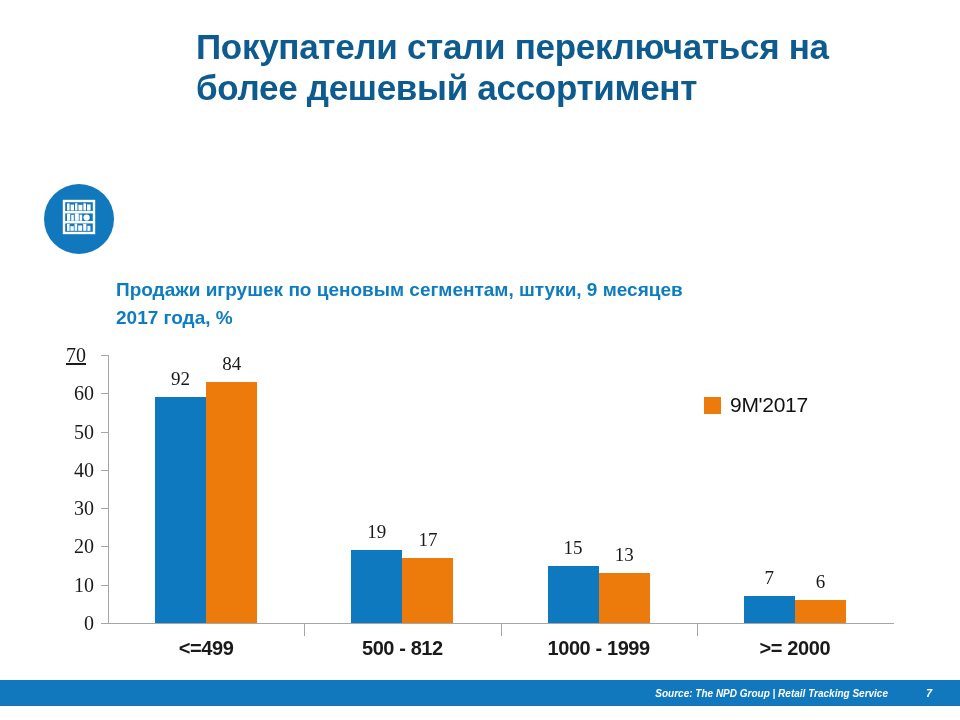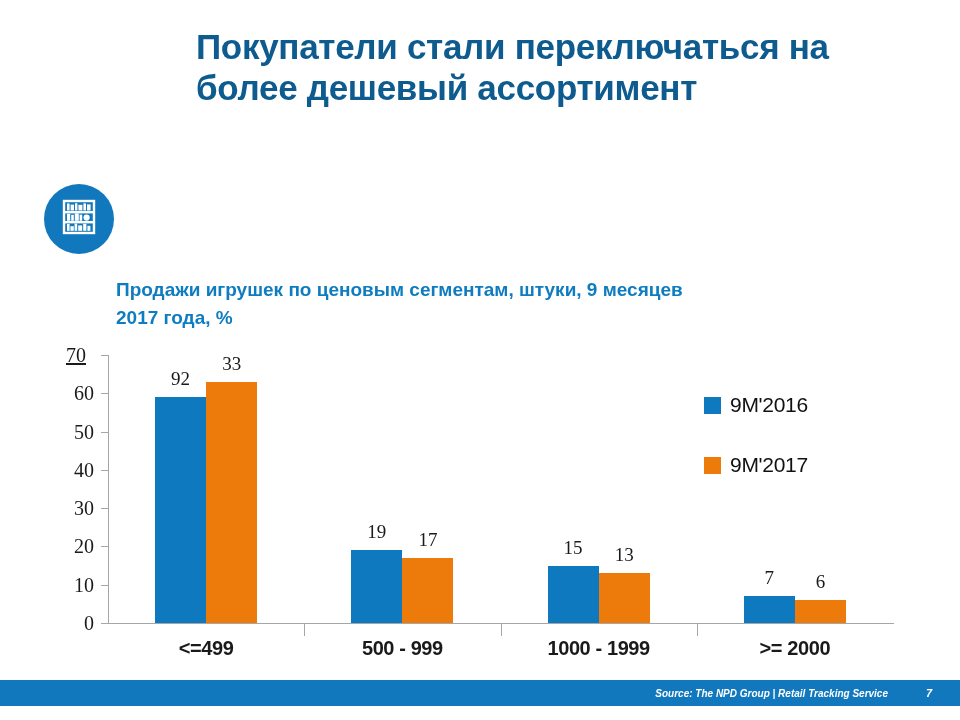--- a/index.html
+++ b/index.html
@@ -327,40 +327,36 @@
         <div class="bar s2017" style="left: 206.125px; width: 51.025px; height: 241.2px; bottom: 47px; background: rgb(236, 123, 12);"></div>
         <div class="bar s2016" style="left: 351.35px; width: 51.025px; height: 72.7429px; bottom: 47px; background: rgb(14, 121, 191);"></div>
         <div class="bar s2017" style="left: 402.375px; width: 51.025px; height: 65.0857px; bottom: 47px; background: rgb(236, 123, 12);"></div>
         <div class="bar s2016" style="left: 547.6px; width: 51.025px; height: 57.4286px; bottom: 47px; background: rgb(14, 121, 191);"></div>
         <div class="bar s2017" style="left: 598.625px; width: 51.025px; height: 49.7714px; bottom: 47px; background: rgb(236, 123, 12);"></div>
         <div class="bar s2016" style="left: 743.85px; width: 51.025px; height: 26.8px; bottom: 47px; background: rgb(14, 121, 191);"></div>
         <div class="bar s2017" style="left: 794.875px; width: 51.025px; height: 22.9714px; bottom: 47px; background: rgb(236, 123, 12);"></div>
       </div>
     <div id="bar-labels">
         <div class="bar-label" style="left: 141.1px; width: 79.025px; top: 29.1143px;">92</div>
-        <div class="bar-label" style="left: 192.125px; width: 79.025px; top: 13.8px;">33</div>
+        <div class="bar-label" style="left: 192.125px; width: 79.025px; top: 13.8px;">84</div>
         <div class="bar-label" style="left: 337.35px; width: 79.025px; top: 182.257px;">19</div>
         <div class="bar-label" style="left: 388.375px; width: 79.025px; top: 189.914px;">17</div>
         <div class="bar-label" style="left: 533.6px; width: 79.025px; top: 197.571px;">15</div>
         <div class="bar-label" style="left: 584.625px; width: 79.025px; top: 205.229px;">13</div>
         <div class="bar-label" style="left: 729.85px; width: 79.025px; top: 228.2px;">7</div>
         <div class="bar-label" style="left: 780.875px; width: 79.025px; top: 232.029px;">6</div>
       </div>
     <div id="cat-labels">
         <div class="cat-label" style="left: 108px; width: 196.25px;">&lt;=499</div>
-        <div class="cat-label" style="left: 304.25px; width: 196.25px;">500 - 999</div>
+        <div class="cat-label" style="left: 304.25px; width: 196.25px;">500 - 812</div>
         <div class="cat-label" style="left: 500.5px; width: 196.25px;">1000 - 1999</div>
         <div class="cat-label" style="left: 696.75px; width: 196.25px;">&gt;= 2000</div>
       </div>
 
     <div id="legend">
-        <div class="legend-row">
-          <span class="legend-swatch s2016" style="background: rgb(14, 121, 191);"></span>
-          <span class="legend-text">9M'2016</span>
-        </div>
         <div class="legend-row">
           <span class="legend-swatch s2017" style="background: rgb(236, 123, 12);"></span>
           <span class="legend-text">9M'2017</span>
         </div>
       </div>
   </div>
 
   <div id="footer">
     <div id="footer-source">Source: The NPD Group | Retail  Tracking Service</div>
     <div id="footer-page">7</div>

